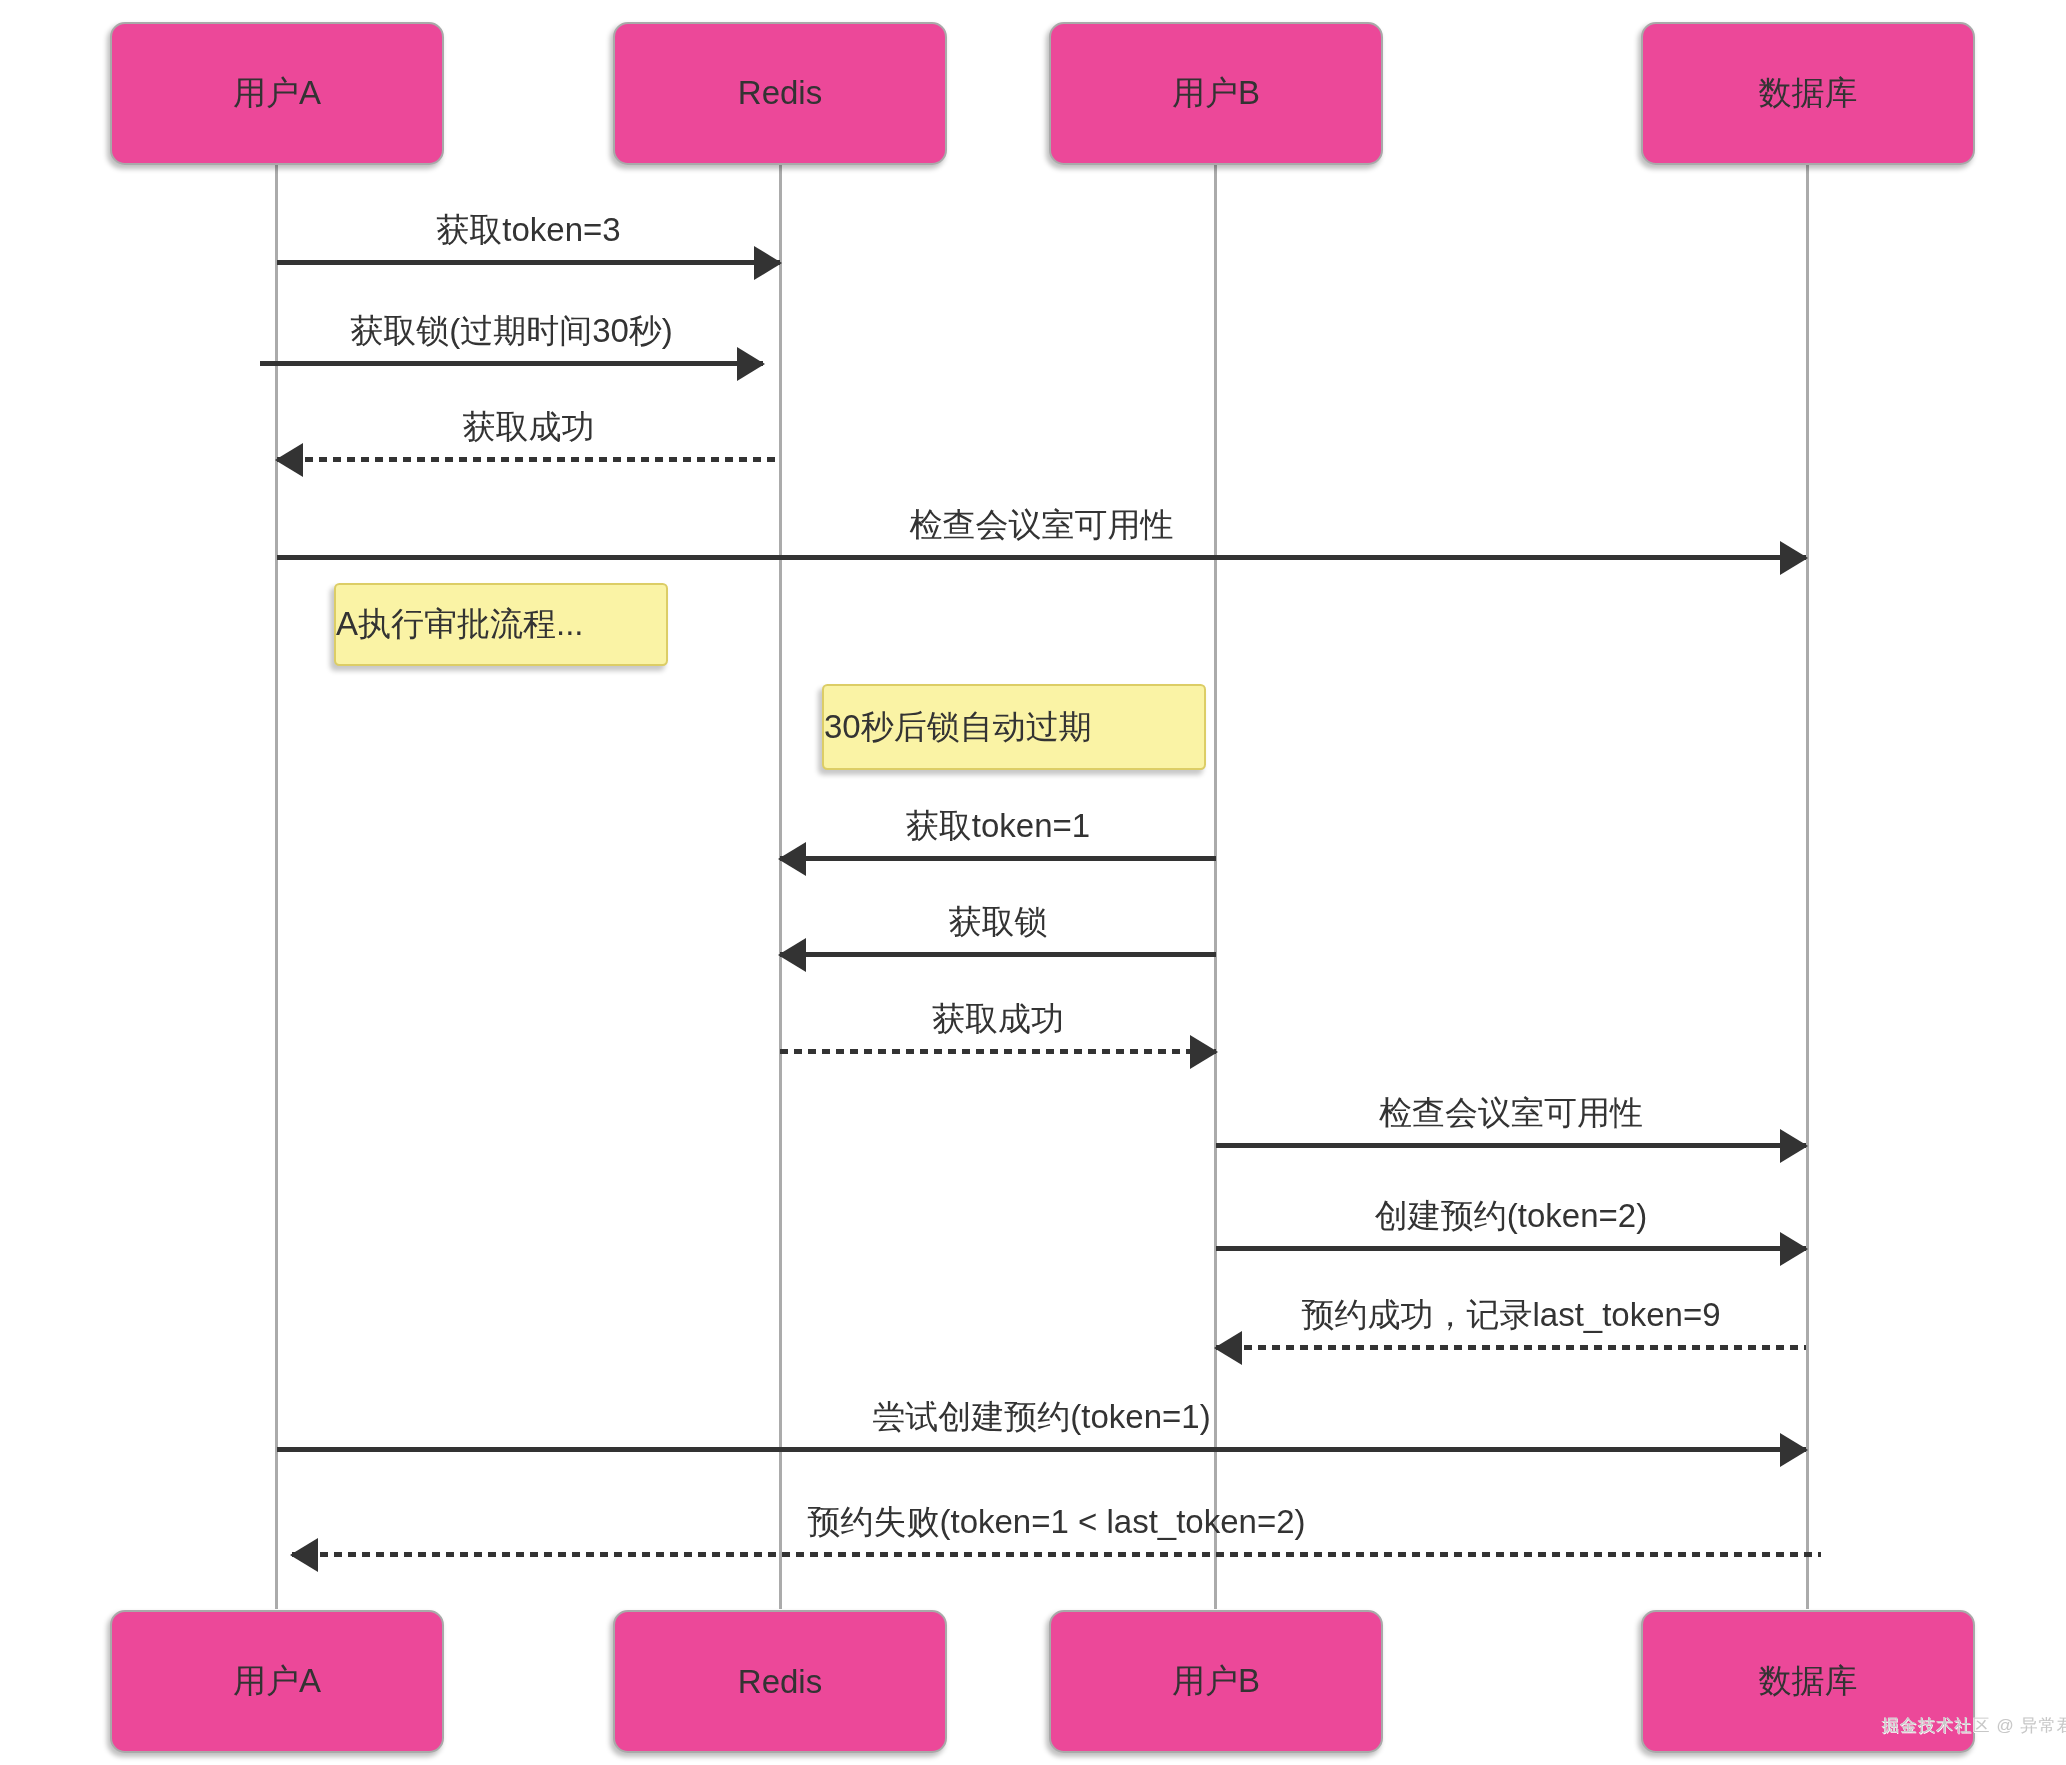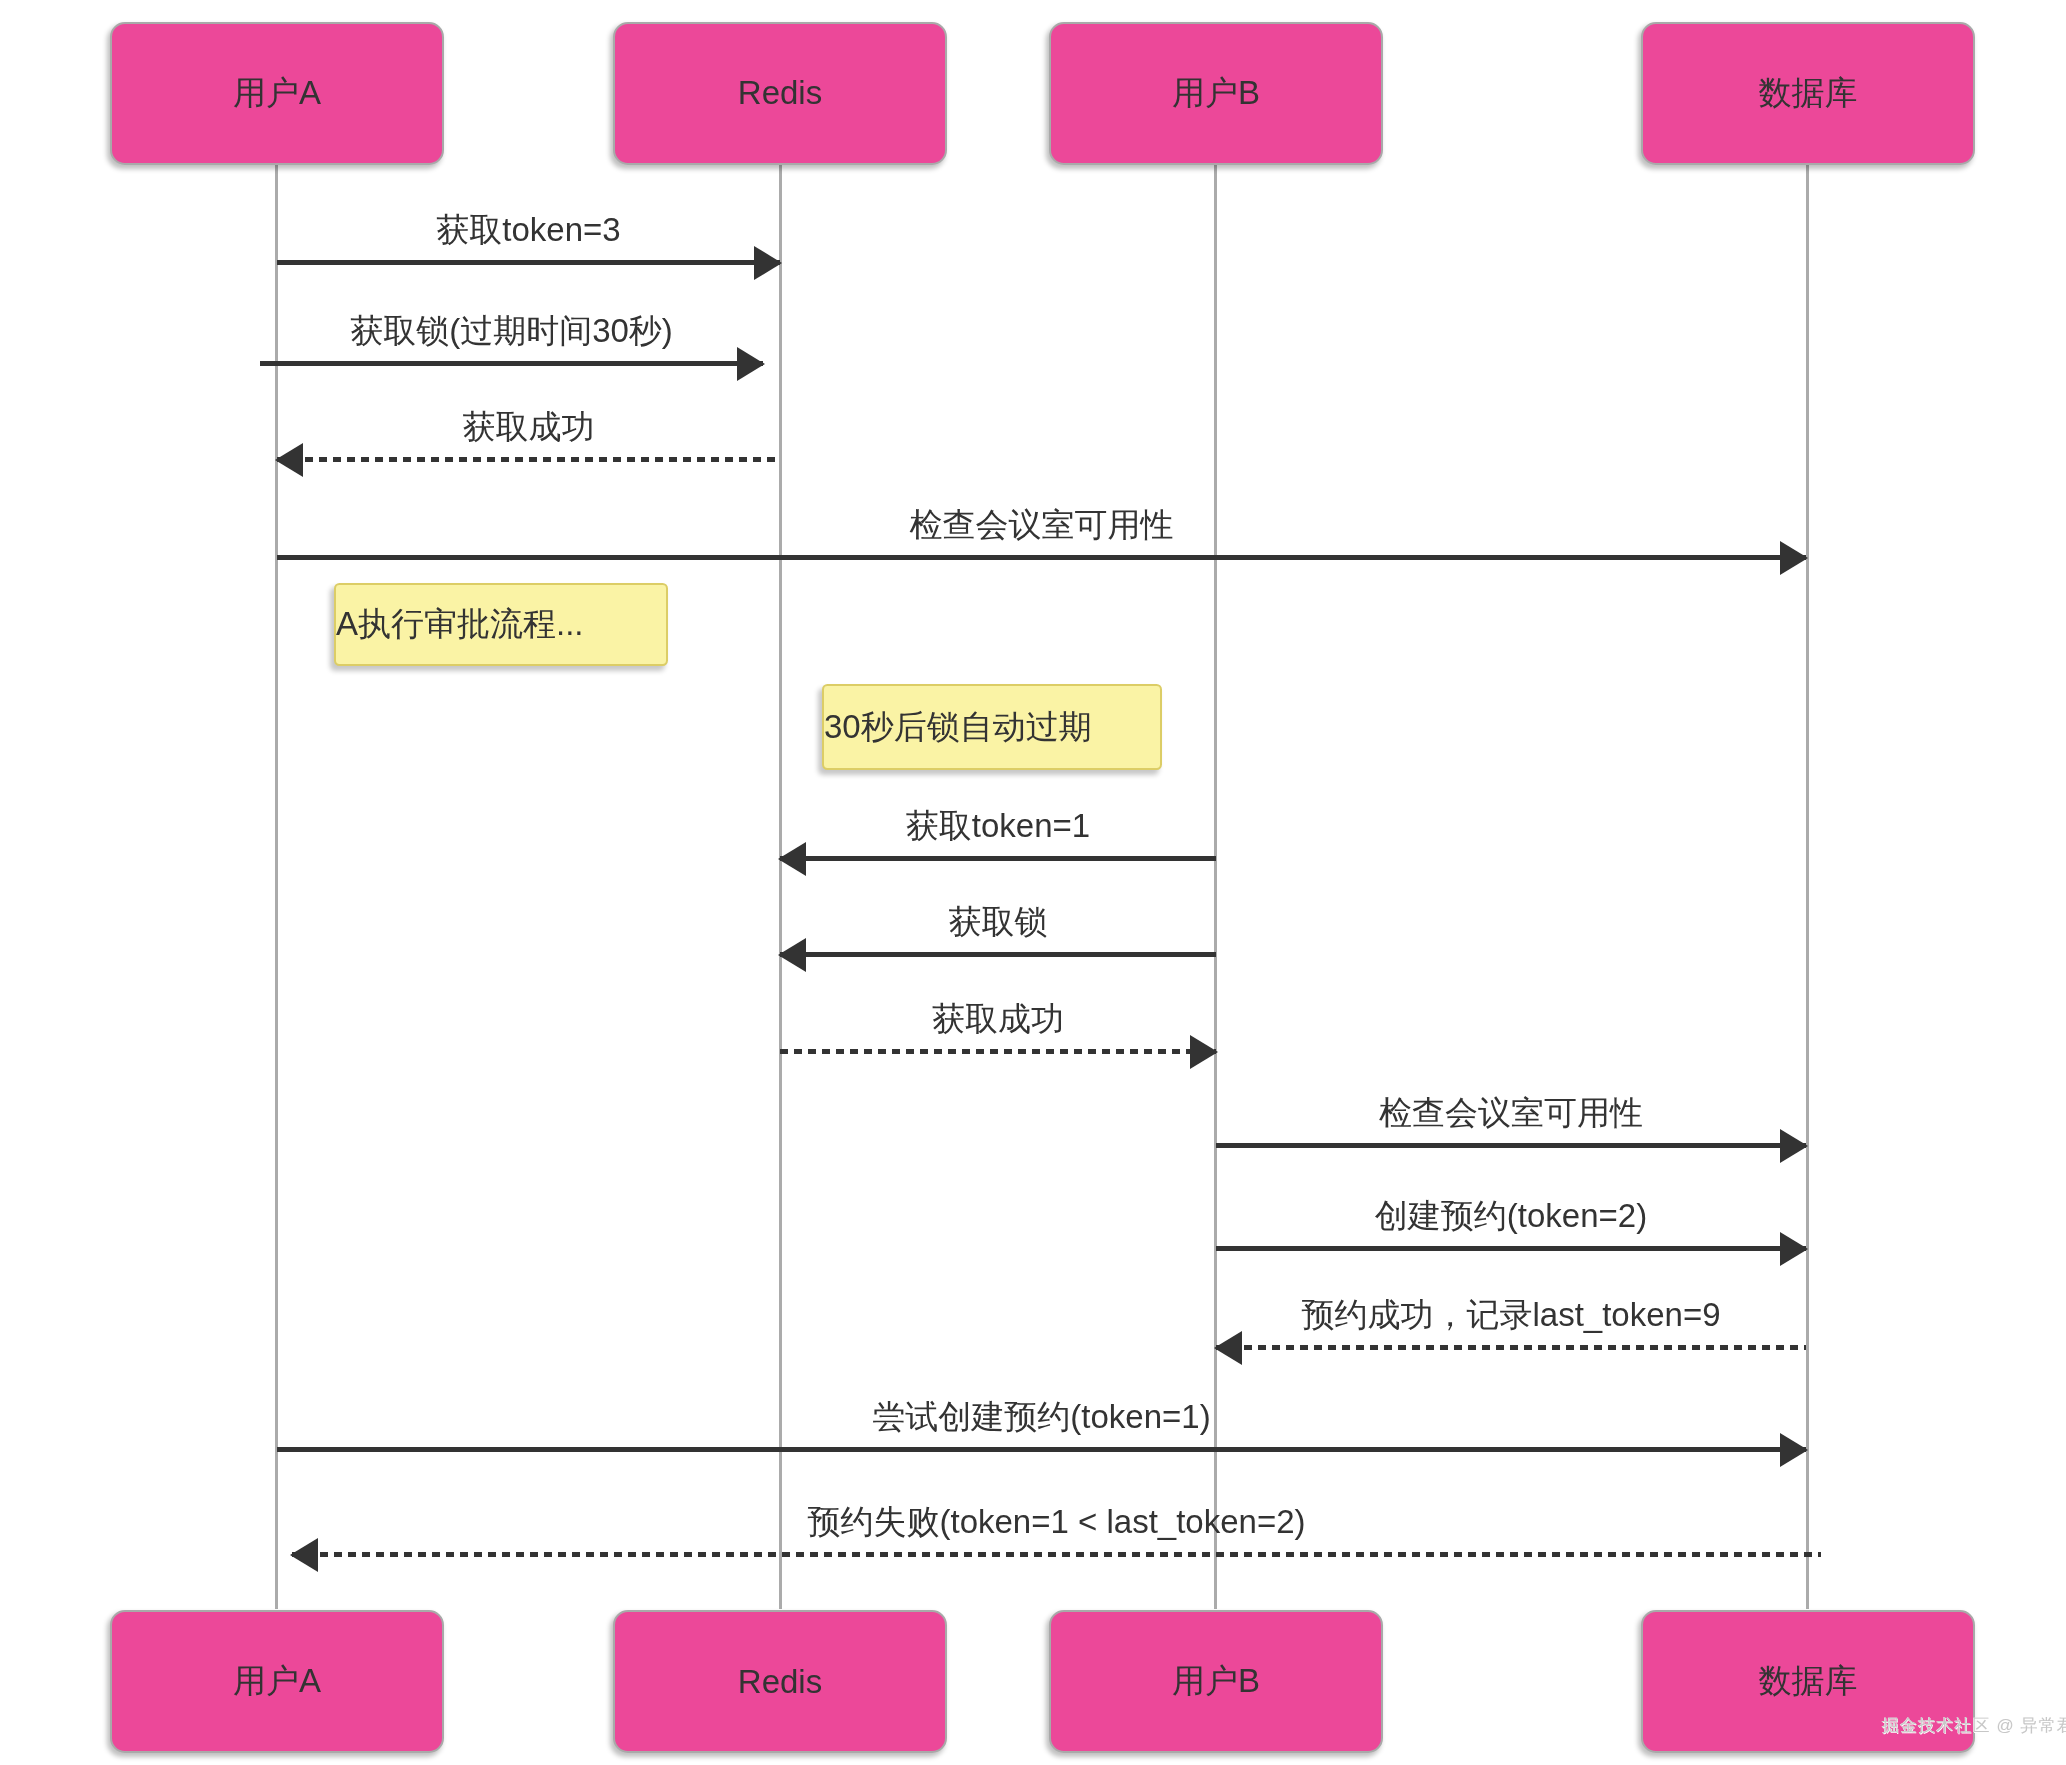--- a/index.html
+++ b/index.html
@@ -94,21 +94,21 @@
   <div class="msg solid" style="left:277px;top:555px;width:1529px;">
     <div class="lbl">检查会议室可用性</div>
     <div class="line"></div>
     <div class="head right"></div>
   </div>
 
   <div class="note" style="left:334px;top:583px;width:334px;height:83px;">
     <span>A执行审批流程...</span>
   </div>
 
-  <div class="note" style="left:822px;top:684px;width:340px;height:86px;">
+  <div class="note" style="left:822px;top:684px;width:384px;height:86px;">
     <span>30秒后锁自动过期</span>
   </div>
 
   <div class="msg solid" style="left:780px;top:856px;width:436px;">
     <div class="lbl">获取token=1</div>
     <div class="line"></div>
     <div class="head left"></div>
   </div>
 
   <div class="msg solid" style="left:780px;top:952px;width:436px;">

